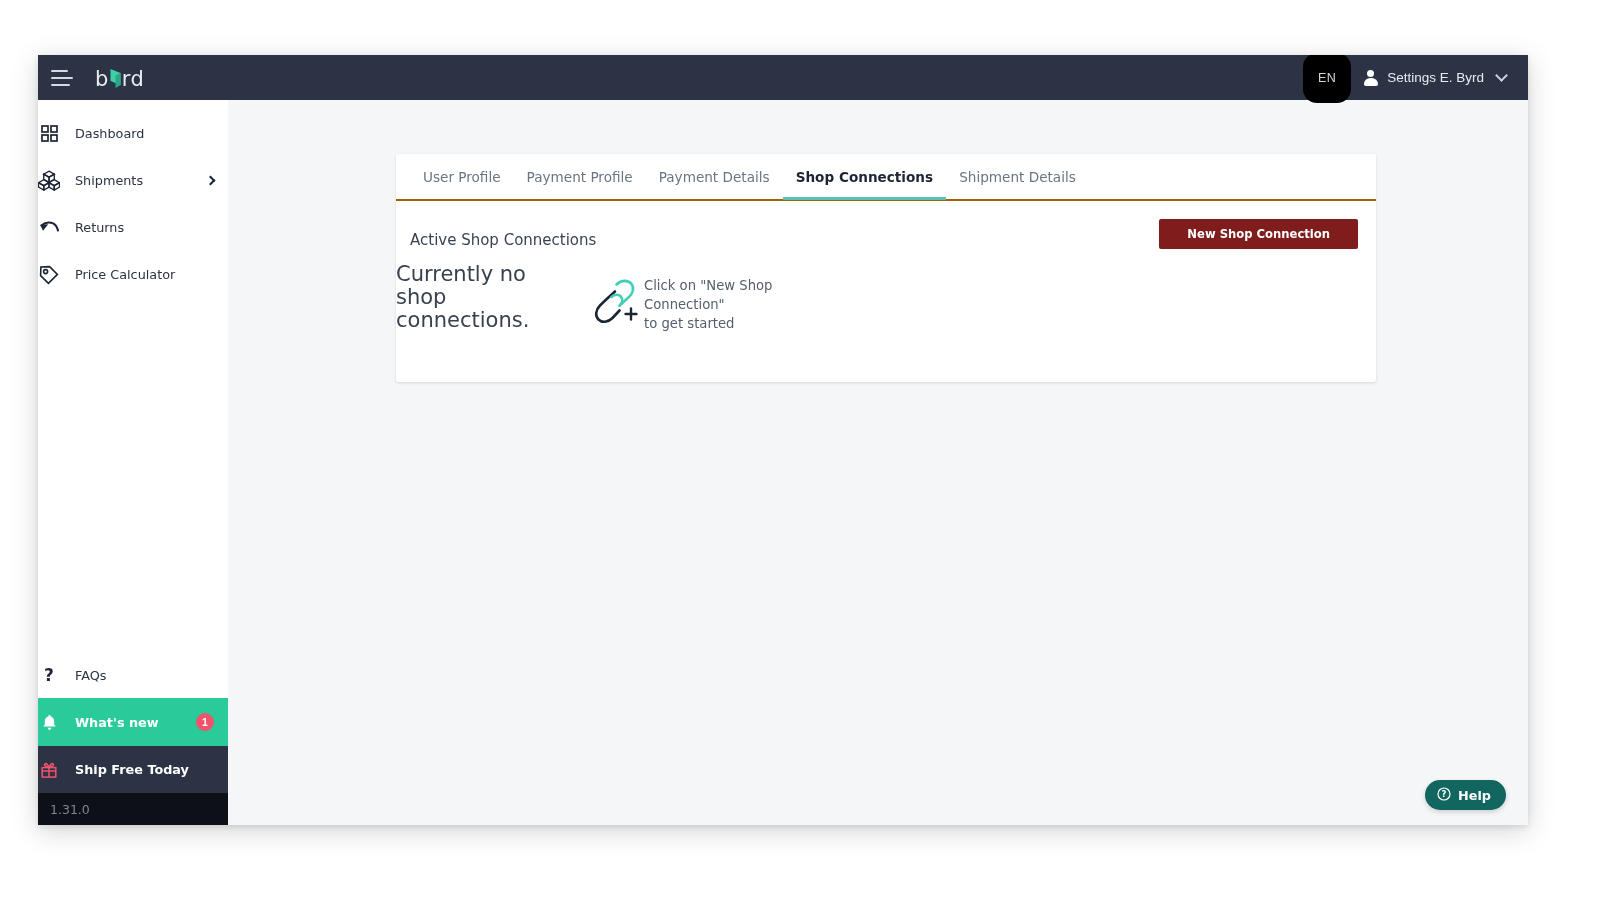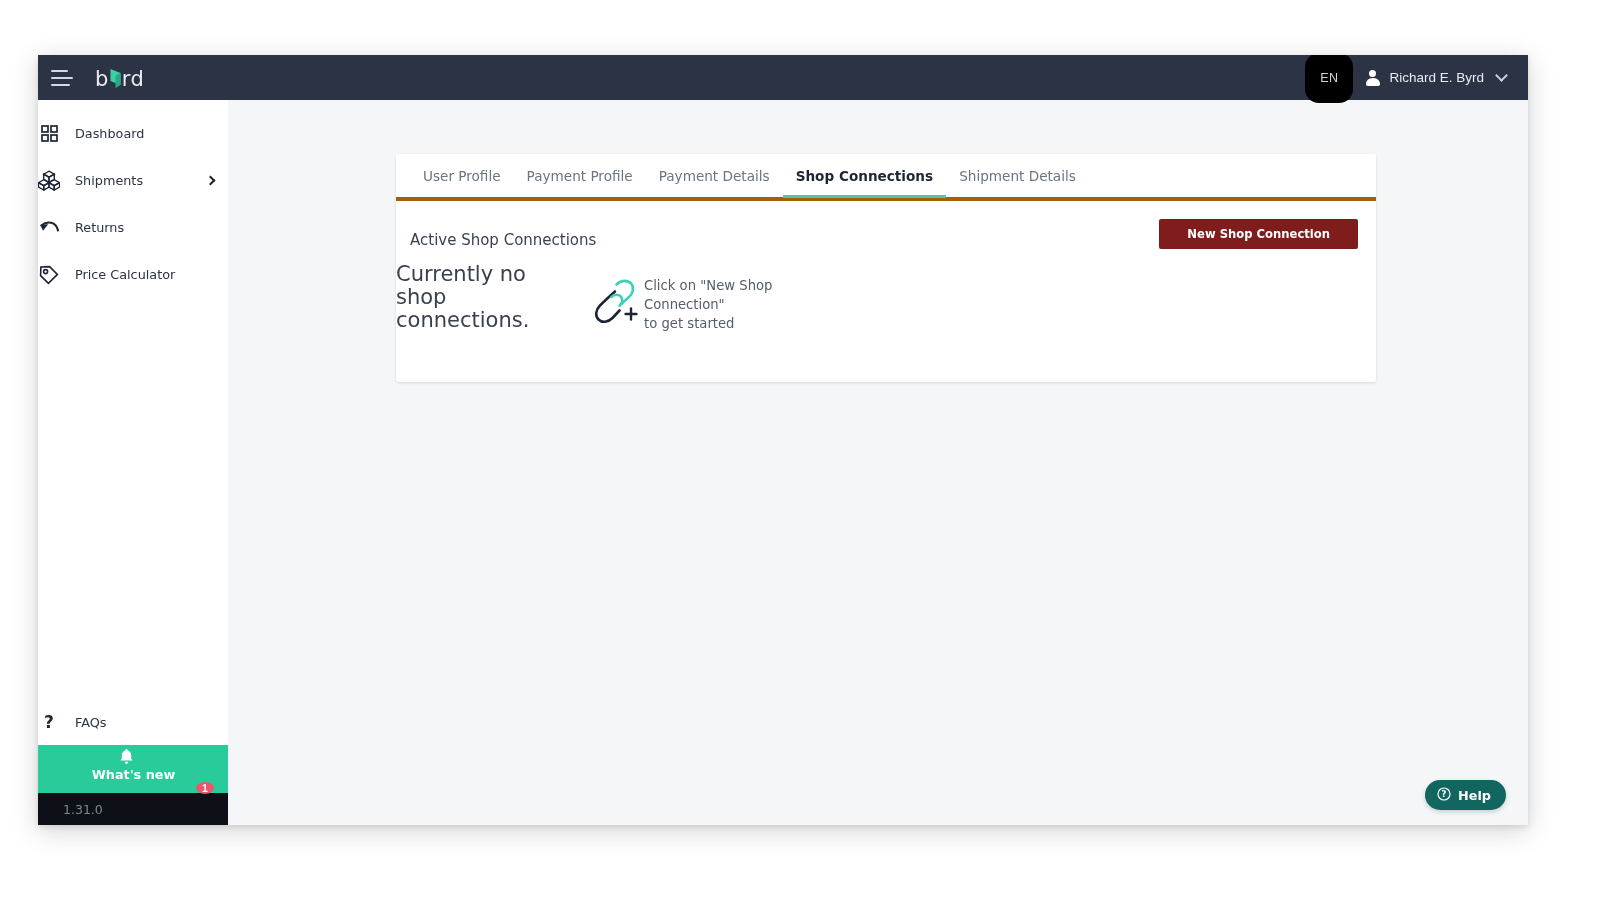--- a/index.html
+++ b/index.html
@@ -125,21 +125,20 @@
     border-right: 2.3px solid #1d2535; border-top: 2.3px solid #1d2535;
     transform: rotate(45deg);
   }
 
   .nav-spacer { flex: 1 1 auto; }
 
   .nav-item.faq { height: 46px; }
   .nav-item.whats-new {
     background: #29cb9a;
     height: 48px;
-    flex-direction: column;
   }
   .nav-item.whats-new .nav-label { color: #ffffff; font-weight: bold; }
   .nav-item.whats-new .nav-icon { color: #ffffff; }
   .badge-count {
     margin-left: auto;
     width: 18px; height: 18px;
     border-radius: 50%;
     background: #f0536b;
     color: #fff;
     font-size: 10.5px;
@@ -148,21 +147,21 @@
   }
   .nav-item.ship-free {
     background: #2b3344;
     height: 47px;
   }
   .nav-item.ship-free .nav-label { color: #ffffff; font-weight: bold; }
   #version-bar {
     height: 32px;
     background: #0d1117;
     display: flex; align-items: center;
-    padding-left: 25px;
+    padding-left: 12px;
     color: #7d8694;
     font-size: 12.5px;
     font-family: "DejaVu Sans", sans-serif;
   }
 
   
   #main {
     position: absolute;
     left: 190px; top: 45px;
     width: 1300px; height: 725px;
@@ -177,21 +176,21 @@
     box-shadow: 0 1px 3px rgba(0,0,0,0.13);
     border-radius: 2px;
   }
 
   
   #tabs {
     display: flex;
     align-items: stretch;
     height: 47px;
     padding-left: 14px;
-    border-bottom: 4px solid #a16207;
+    border-bottom: 2px solid #a16207;
   }
   .tab {
     display: flex; align-items: center;
     padding: 0 13px;
     font-size: 13.6px;
     color: #6a7483;
     cursor: pointer;
     position: relative;
     font-family: "DejaVu Sans", sans-serif;
   }
@@ -296,21 +295,21 @@
           <path d="M11.5 6 L11.5 18 L6.5 21 L6.5 8.4 Z" fill="#2aa888"></path>
         </svg>
       </span>
       <span>rd</span>
     </div>
 
     <div id="topbar-right">
       <div id="lang-badge">EN</div>
       <div id="user-menu">
         <span class="avatar-glyph"></span>
-        <span>Richard E. Byrd</span>
+        <span>Settings E. Byrd</span>
         <span class="chev-down"></span>
       </div>
     </div>
   </div>
 
   <div id="sidebar">
 
     <div class="nav-list">
 
       <div class="nav-item">
@@ -381,20 +380,32 @@
       <span class="nav-icon">
         <svg width="15" height="17" viewBox="0 0 15 17" fill="#ffffff">
           <path d="M7.5 1 C8.1 1 8.6 1.5 8.6 2.1 L8.6 2.5 C10.8 3.0 12.2 4.9 12.2 7.2 L12.2 10.4 L13.6 12.6 L1.4 12.6 L2.8 10.4 L2.8 7.2 C2.8 4.9 4.2 3.0 6.4 2.5 L6.4 2.1 C6.4 1.5 6.9 1 7.5 1 Z"></path>
           <path d="M5.8 13.8 L9.2 13.8 C9.2 15.0 8.4 15.9 7.5 15.9 C6.6 15.9 5.8 15.0 5.8 13.8 Z"></path>
         </svg>
       </span>
       <span class="nav-label">What's new</span>
       <span class="badge-count">1</span>
     </div>
 
+    <div class="nav-item ship-free">
+      <span class="nav-icon">
+        <svg width="16" height="16" viewBox="0 0 16 16" fill="none" stroke="#f0536b" stroke-width="1.5">
+          <rect x="1.2" y="5.6" width="13.6" height="9.5"></rect>
+          <line x1="1.2" y1="9" x2="14.8" y2="9"></line>
+          <line x1="8" y1="5.6" x2="8" y2="15.1"></line>
+          <path d="M8 5.4 C7 3.2 5.6 1.0 4.0 1.8 C2.6 2.6 4.2 5.0 8 5.4 Z"></path>
+          <path d="M8 5.4 C9 3.2 10.4 1.0 12.0 1.8 C13.4 2.6 11.8 5.0 8 5.4 Z"></path>
+        </svg>
+      </span>
+      <span class="nav-label">Ship Free Today</span>
+    </div>
 
     <div id="version-bar">1.31.0</div>
   </div>
 
   <div id="main">
 
     <div id="card">
 
       <div id="tabs">
         <div class="tab">User Profile</div>

